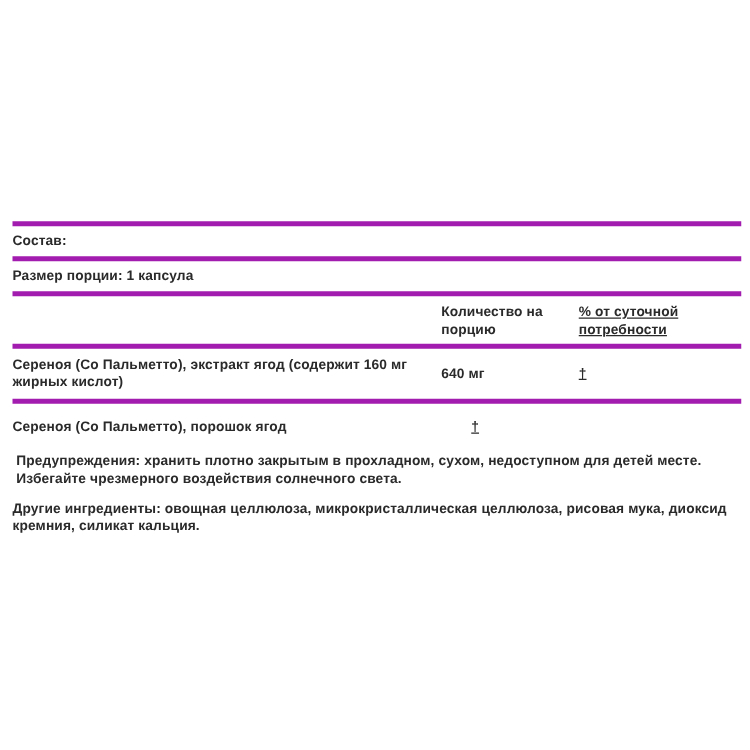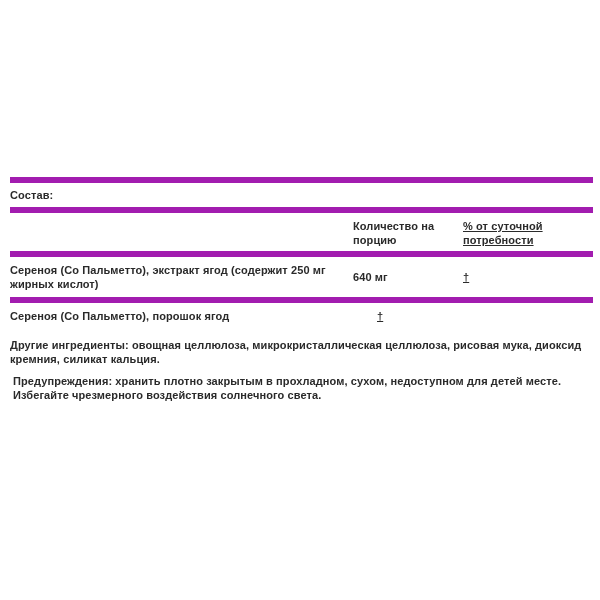--- a/index.html
+++ b/index.html
@@ -23,34 +23,34 @@
     width: 583px;
   }
   .facts-table {
     width: 100%;
     font-size: 11px;
     line-height: 14px;
     letter-spacing: 0.1px;
   }
   .row {
     display: flex;
-    border-top: 6px solid #a21caf;
+    border-top: 4px solid #a21caf;
     padding: 4px 0 4px 0;
     align-items: center;
   }
   .row.last {
     border-bottom: 1px solid #e7e7e7;
   }
   .row .col1 { width: 343px; padding-right: 10px; box-sizing: border-box; }
   .row .col2 { width: 110px; }
   .row .col3 { flex: 1; text-decoration: underline; }
   .header-row { align-items: flex-start; padding: 6px 0 4px 0; }
   .simple-row { padding: 5px 0 5px 0; }
   .ingredient-row-1 { padding: 6px 0 6px 0; }
-  .ingredient-row-2 { padding: 6px 0 5px 0; gap: 24px; }
+  .ingredient-row-2 { padding: 12px 0 5px 0; gap: 24px; }
   .footnote-row { padding: 5px 0 5px 0; }
   .para {
     font-size: 11px;
     line-height: 13.5px;
     letter-spacing: 0.1px;
     margin: 0;
   }
   .para-other { margin-top: 11px; }
   .para-warnings { margin-top: 9px; padding-left: 3px; }
 </style>
@@ -58,39 +58,42 @@
 <body>
 
 <div class="label-wrap">
 
   <div class="facts-table">
 
     <div class="row simple-row">
       <span>Состав:</span>
     </div>
 
+    <div class="row simple-row">
+      <span>Размер порции: 1 капсула</span>
+    </div>
 
 
     <div class="row header-row">
       <div class="col1"></div>
       <div class="col2">Количество на порцию</div>
       <div class="col3">% от суточной потребности</div>
     </div>
 
     <div class="row ingredient-row-1">
-      <div class="col1">Сереноя (Со Пальметто), экстракт ягод (содержит 250 мг жирных кислот)</div>
+      <div class="col1">Сереноя (Со Пальметто), экстракт ягод (содержит 160 мг жирных кислот)</div>
       <div class="col2">640 мг</div>
       <div class="col3">†</div>
     </div>
 
     <div class="row ingredient-row-2">
       <div class="col1">Сереноя (Со Пальметто), порошок ягод</div>
       <div class="col3">†</div>
     </div>
 
 
   </div>
 
+  <p class="para para-warnings">Предупреждения: хранить плотно закрытым в прохладном, сухом, недоступном для детей месте. Избегайте чрезмерного воздействия солнечного света.</p>
+
   <p class="para para-other">Другие ингредиенты: овощная целлюлоза, микрокристаллическая целлюлоза, рисовая мука, диоксид кремния, силикат кальция.</p>
-
-  <p class="para para-warnings">Предупреждения: хранить плотно закрытым в прохладном, сухом, недоступном для детей месте. Избегайте чрезмерного воздействия солнечного света.</p>
 
 </div>
 
 </body></html>

